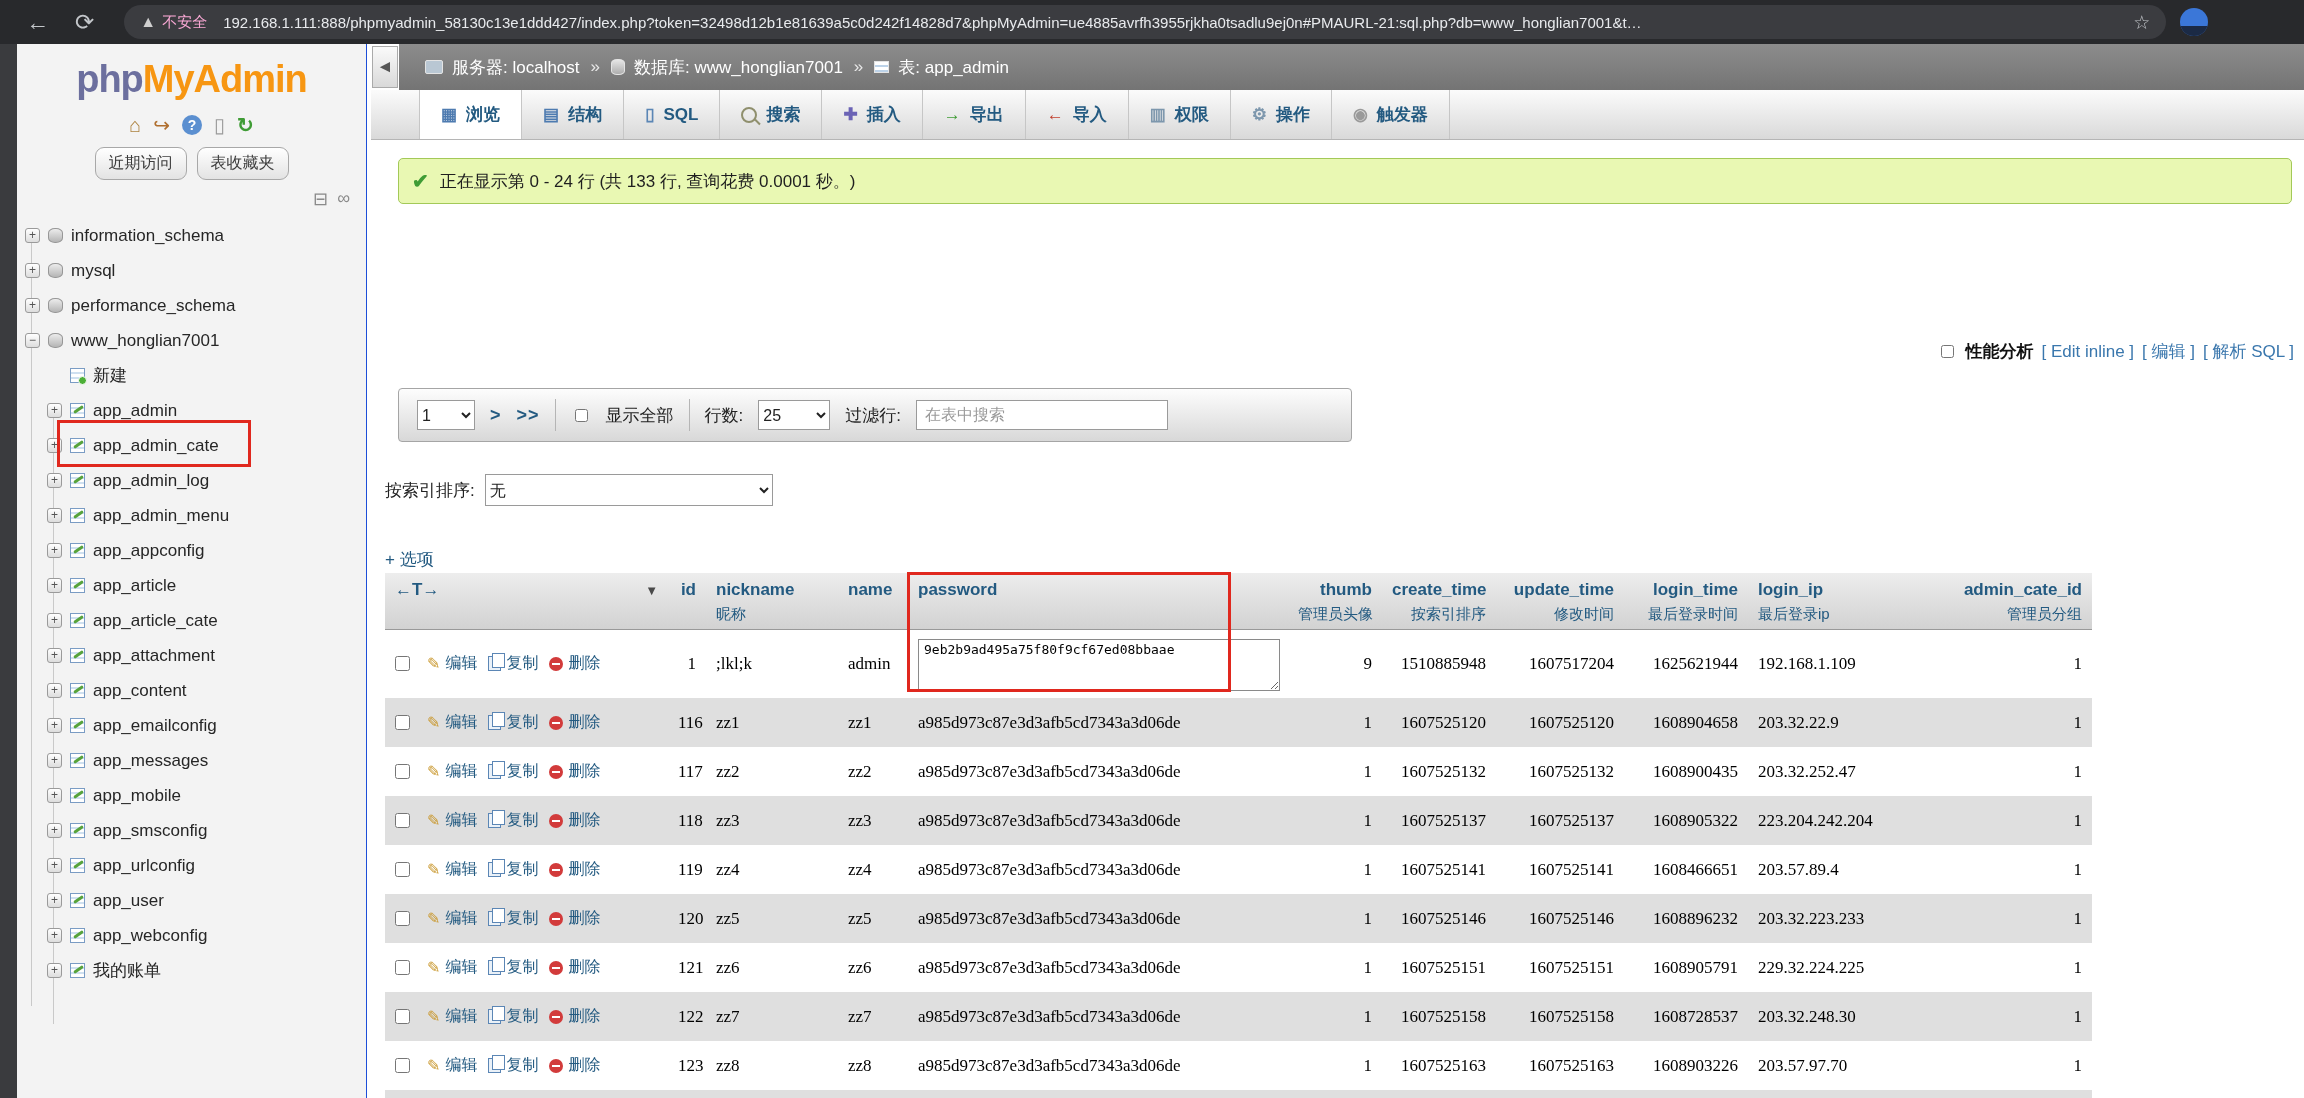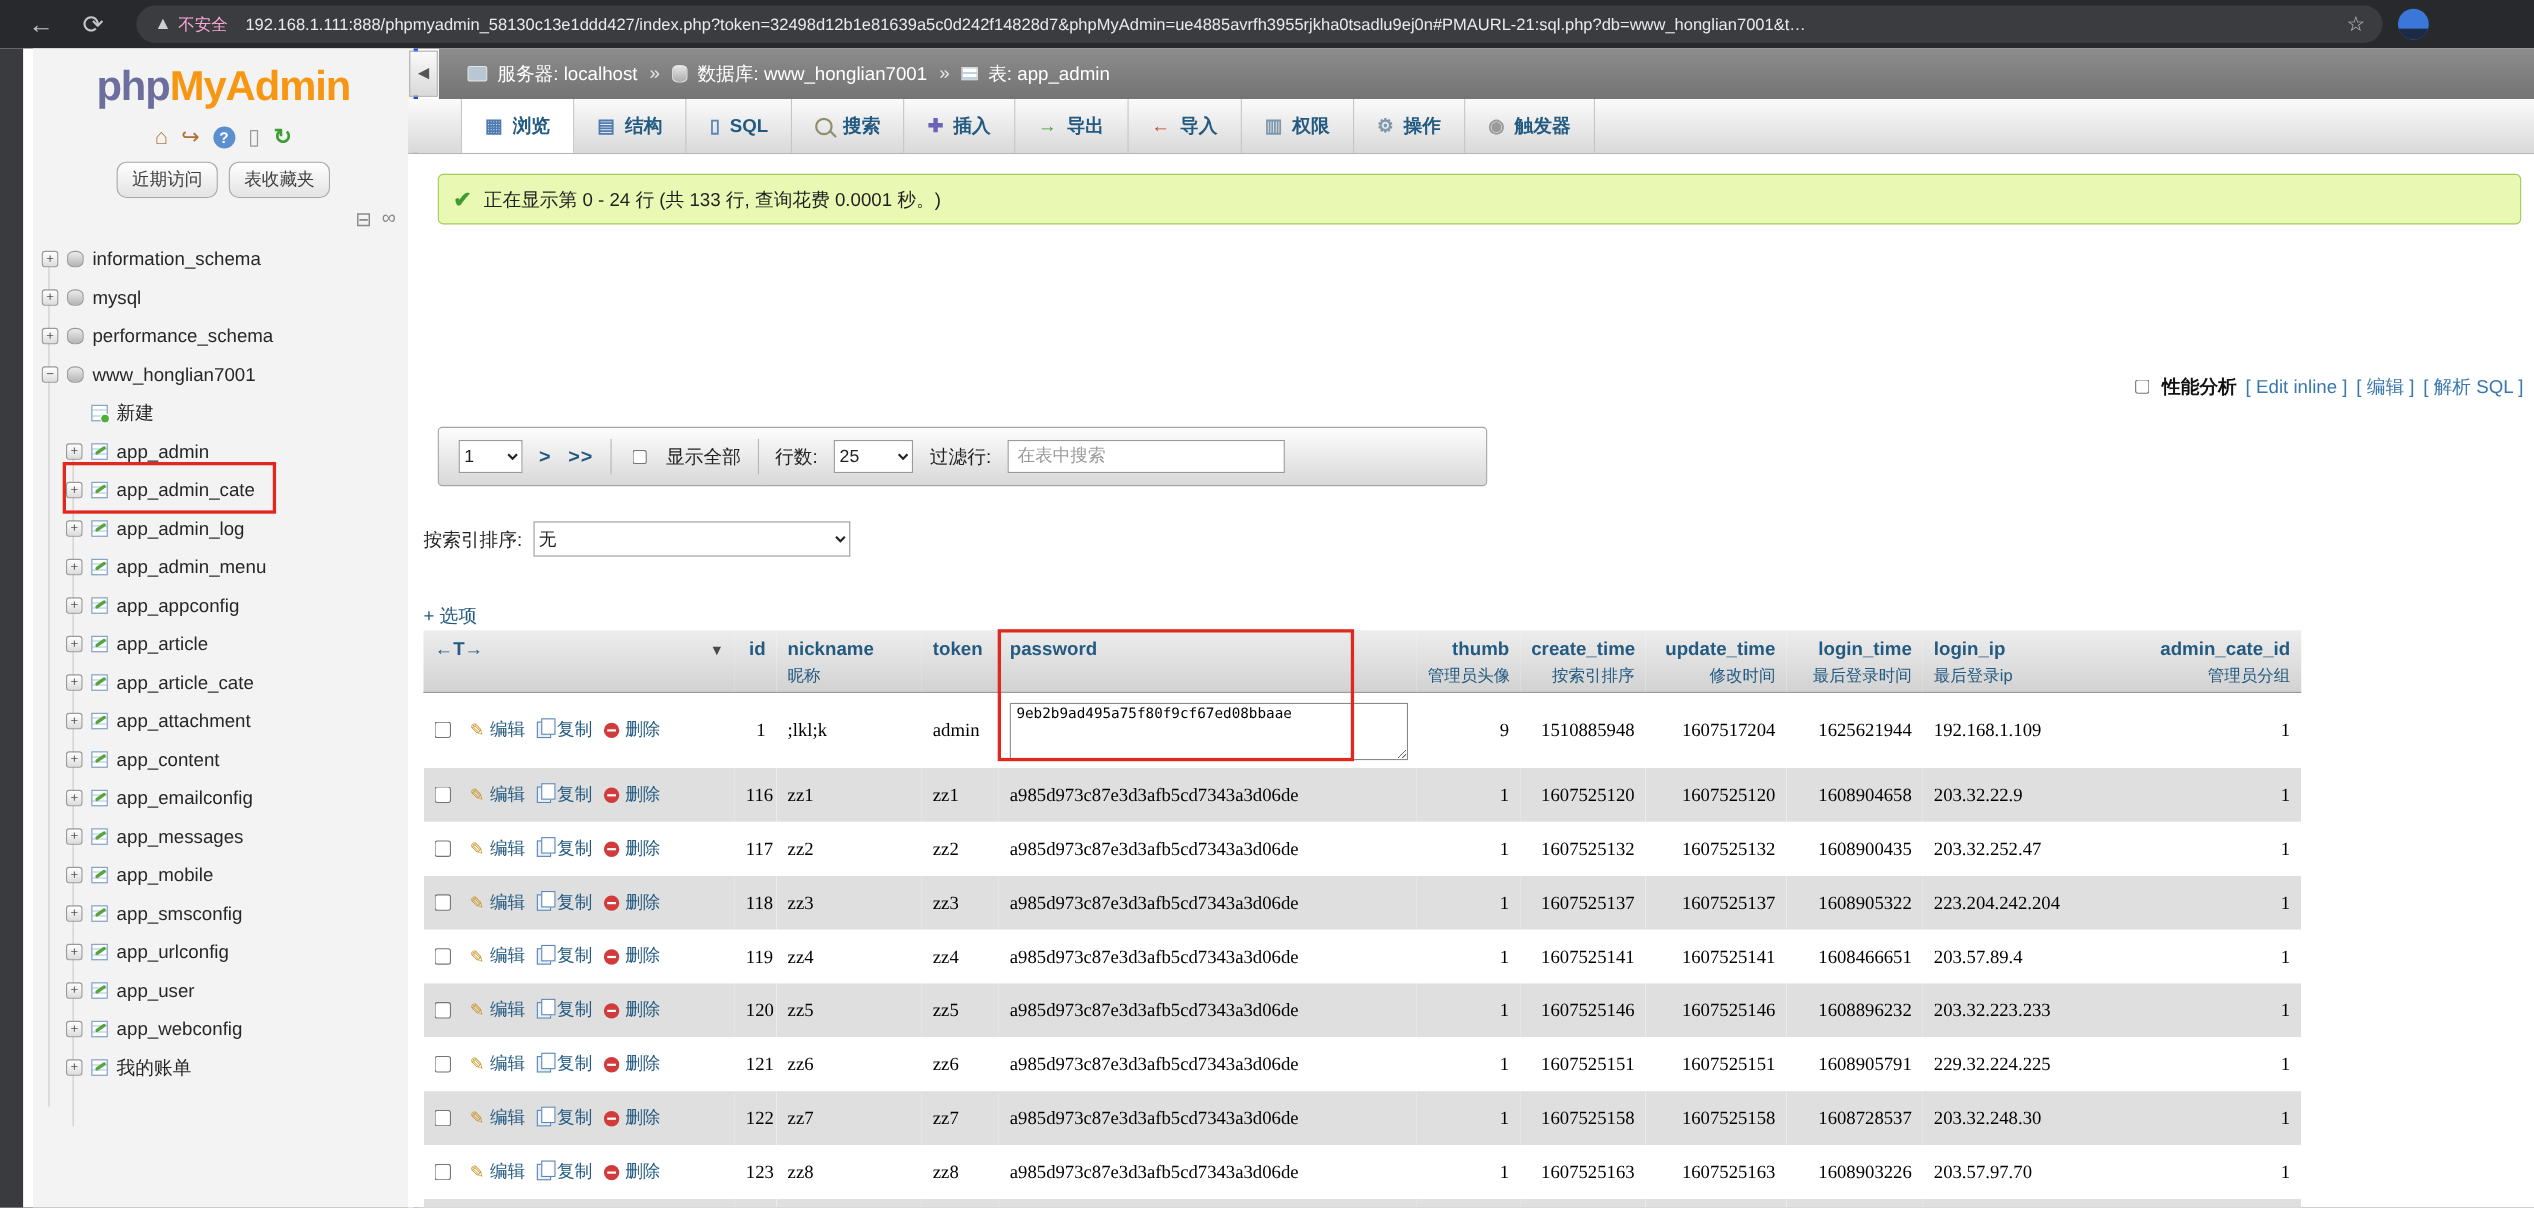--- a/index.html
+++ b/index.html
@@ -15,22 +15,22 @@
   .warn-tri{color:#cfcfcf;font-size:16px;margin-right:6px;}
   .notsecure{color:#f9a8d4;font-size:15px;font-weight:normal;margin-right:16px;}
   .url-text{color:#e8eaed;font-size:15px;white-space:nowrap;overflow:hidden;flex:1;}
   .star{color:#c3c6ca;font-size:19px;margin-left:12px;}
   .avatar{width:28px;height:28px;border-radius:50%;background:#3b77d8;margin-left:14px;margin-right:4px;
           position:relative;overflow:hidden;}
   .avatar::after{content:"";position:absolute;left:0;bottom:0;width:28px;height:10px;background:#1b2a45;}
 
   
   .left-edge{position:absolute;left:0;top:44px;width:21px;height:1054px;background:#3a3b3e;}
-  .sidebar{position:absolute;left:30px;top:44px;width:350px;height:1054px;background:#f3f3f3;
-           border-right:4px solid #1d4ed8;box-sizing:border-box;overflow:hidden;}
+  .sidebar{position:absolute;left:17px;top:44px;width:350px;height:1054px;background:#f3f3f3;
+           border-right:1px solid #1d4ed8;box-sizing:border-box;overflow:hidden;}
   .logo{ text-align:center;padding-top:14px;font-size:38px;font-weight:bold;letter-spacing:-1px;}
   .logo .lp{color:#6c6f9e;} .logo .lm{color:#f79612;}
   .side-icons{display:flex;justify-content:center;align-items:center;gap:12px;margin-top:12px;height:24px;}
   .sico{font-size:20px;line-height:22px;cursor:pointer;}
   .sico.home{color:#ad8340;} .sico.door{color:#b06f2f;}
   .sico.help{width:20px;height:20px;border-radius:50%;background:#5b8fd0;color:#fff;font-size:14px;
              font-weight:bold;text-align:center;line-height:20px;}
   .sico.doc{color:#9a9a9a;} .sico.refresh{color:#3f9c35;font-weight:bold;}
   .side-btns{display:flex;justify-content:center;gap:10px;margin-top:10px;}
   .sbtn{background:linear-gradient(#ffffff,#e3e3e3);border:1px solid #a8a8a8;border-radius:9px;
@@ -493,21 +493,21 @@
               <div class="col-name">id</div>
 
             </th>
 
             <th>
               <div class="col-name">nickname</div>
               <div class="col-comment">昵称</div>
             </th>
 
             <th>
-              <div class="col-name">token</div>
+              <div class="col-name">name</div>
 
             </th>
 
             <th>
               <div class="col-name">password</div>
 
             </th>
 
             <th>
               <div class="col-name">thumb</div>

